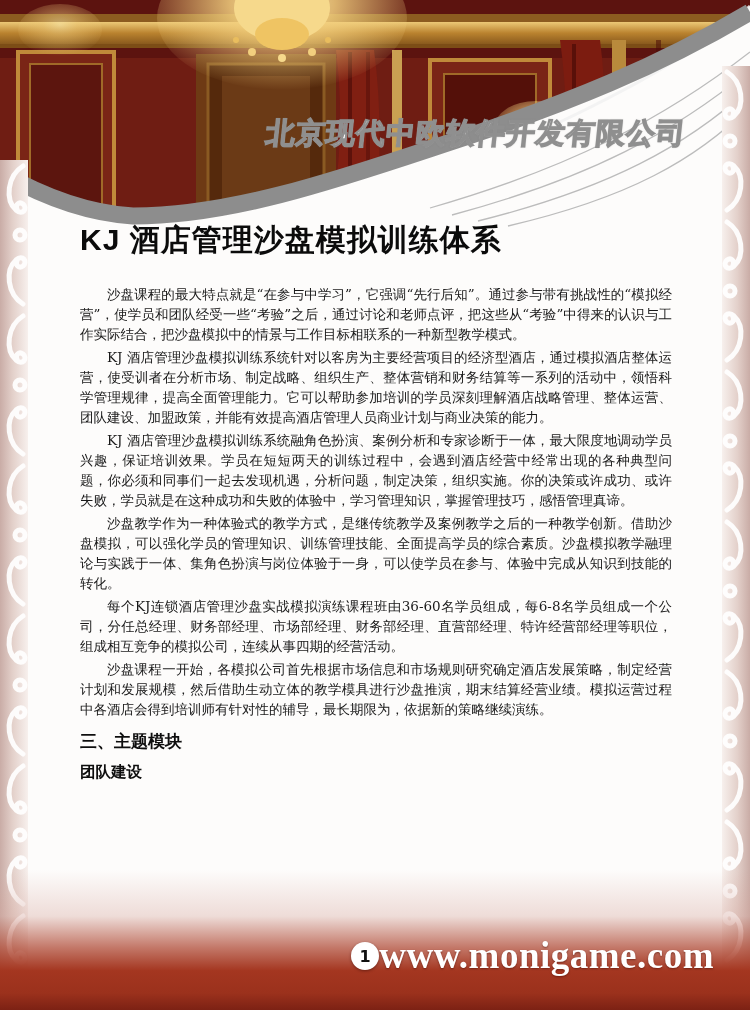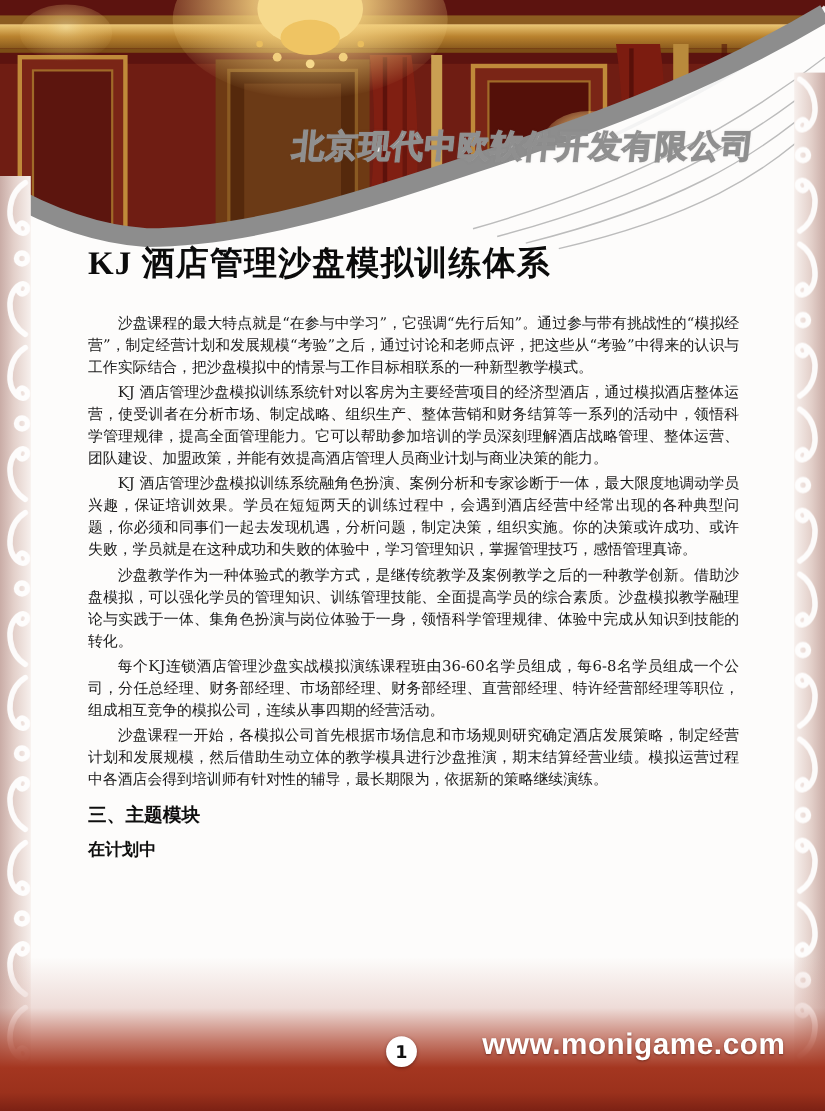--- a/index.html
+++ b/index.html
@@ -41,21 +41,21 @@
       #a43620 72%,
       #9b311c 88%,
       #7c2114 100%);
   }
   
   .content{
     position:absolute;left:80px;top:222px;width:592px;z-index:4;color:#151515;
   }
   .doc-title{
     margin:0 0 26px 0;font-size:30px;line-height:36px;font-weight:bold;
-    letter-spacing:1px;color:#0b0b0b;font-family:Liberation Serif, serif;
+    letter-spacing:1px;color:#0b0b0b;font-family:Liberation Sans, sans-serif;
   }
   .para{
     margin:0 0 3px 0;font-family:"DejaVu Serif",serif;
     font-size:13.5px;line-height:20px;text-align:justify;text-indent:2em;
     color:#191919;
   }
   .sec-heading{
     margin:11px 0 10px 0;font-size:17px;line-height:22px;font-weight:bold;
     color:#0e0e0e;font-family:"DejaVu Sans",sans-serif;
   }
@@ -66,21 +66,21 @@
   
   .page-circle{
     position:absolute;left:351px;top:942px;width:28px;height:28px;z-index:5;
     background:#fff;border-radius:50%;
     display:flex;align-items:center;justify-content:center;
     font-size:16px;font-weight:bold;color:#101010;
     box-shadow:0 1px 3px rgba(40,5,0,.45);
   }
   .website{
     position:absolute;right:36px;top:934px;z-index:5;
-    font-family:Liberation Sans, sans-serif;font-weight:bold;font-size:27px;
+    font-family:Liberation Serif, serif;font-weight:bold;font-size:37px;
     letter-spacing:.5px;color:#ffffff;white-space:nowrap;
     text-shadow:0 1px 2px rgba(70,12,4,.55);
     cursor:pointer;
   }
 </style>
 </head>
 <body>
 
 <div class="page">
 
@@ -173,31 +173,31 @@
       </defs>
       <rect width="28" height="944" fill="url(#swirlR)"></rect>
     </svg>
   </div>
 
   <div class="footer"></div>
 
   <div class="content">
     <h1 class="doc-title">KJ 酒店管理沙盘模拟训练体系</h1>
 
-    <p class="para">沙盘课程的最大特点就是“在参与中学习”，它强调“先行后知”。通过参与带有挑战性的“模拟经营”，制定经营计划和发展规模“考验”之后，通过讨论和老师点评，把这些从“考验”中得来的认识与工作实际结合，把沙盘模拟中的情景与工作目标相联系的一种新型教学模式。</p>
+    <p class="para">沙盘课程的最大特点就是“在参与中学习”，它强调“先行后知”。通过参与带有挑战性的“模拟经营”，使学员和团队经受一些“考验”之后，通过讨论和老师点评，把这些从“考验”中得来的认识与工作实际结合，把沙盘模拟中的情景与工作目标相联系的一种新型教学模式。</p>
 
     <p class="para">KJ 酒店管理沙盘模拟训练系统针对以客房为主要经营项目的经济型酒店，通过模拟酒店整体运营，使受训者在分析市场、制定战略、组织生产、整体营销和财务结算等一系列的活动中，领悟科学管理规律，提高全面管理能力。它可以帮助参加培训的学员深刻理解酒店战略管理、整体运营、团队建设、加盟政策，并能有效提高酒店管理人员商业计划与商业决策的能力。</p>
     <p class="para">KJ 酒店管理沙盘模拟训练系统融角色扮演、案例分析和专家诊断于一体，最大限度地调动学员兴趣，保证培训效果。学员在短短两天的训练过程中，会遇到酒店经营中经常出现的各种典型问题，你必须和同事们一起去发现机遇，分析问题，制定决策，组织实施。你的决策或许成功、或许失败，学员就是在这种成功和失败的体验中，学习管理知识，掌握管理技巧，感悟管理真谛。</p>
 
-    <p class="para">沙盘教学作为一种体验式的教学方式，是继传统教学及案例教学之后的一种教学创新。借助沙盘模拟，可以强化学员的管理知识、训练管理技能、全面提高学员的综合素质。沙盘模拟教学融理论与实践于一体、集角色扮演与岗位体验于一身，领悟科学管理规律、体验中完成从知识到技能的转化。</p>
+    <p class="para">沙盘教学作为一种体验式的教学方式，是继传统教学及案例教学之后的一种教学创新。借助沙盘模拟，可以强化学员的管理知识、训练管理技能、全面提高学员的综合素质。沙盘模拟教学融理论与实践于一体、集角色扮演与岗位体验于一身，可以使学员在参与、体验中完成从知识到技能的转化。</p>
     <p class="para">每个KJ连锁酒店管理沙盘实战模拟演练课程班由36-60名学员组成，每6-8名学员组成一个公司，分任总经理、财务部经理、市场部经理、财务部经理、直营部经理、特许经营部经理等职位，组成相互竞争的模拟公司，连续从事四期的经营活动。</p>
     <p class="para">沙盘课程一开始，各模拟公司首先根据市场信息和市场规则研究确定酒店发展策略，制定经营计划和发展规模，然后借助生动立体的教学模具进行沙盘推演，期末结算经营业绩。模拟运营过程中各酒店会得到培训师有针对性的辅导，最长期限为，依据新的策略继续演练。</p>
 
     <h2 class="sec-heading">三、主题模块</h2>
-    <h3 class="sub-heading">在计划中</h3>
+    <h3 class="sub-heading">团队建设</h3>
   </div>
 
   <div class="page-circle">
     <span>1</span>
   </div>
 
   <div class="website">www.monigame.com</div>
 
 </div>
 

